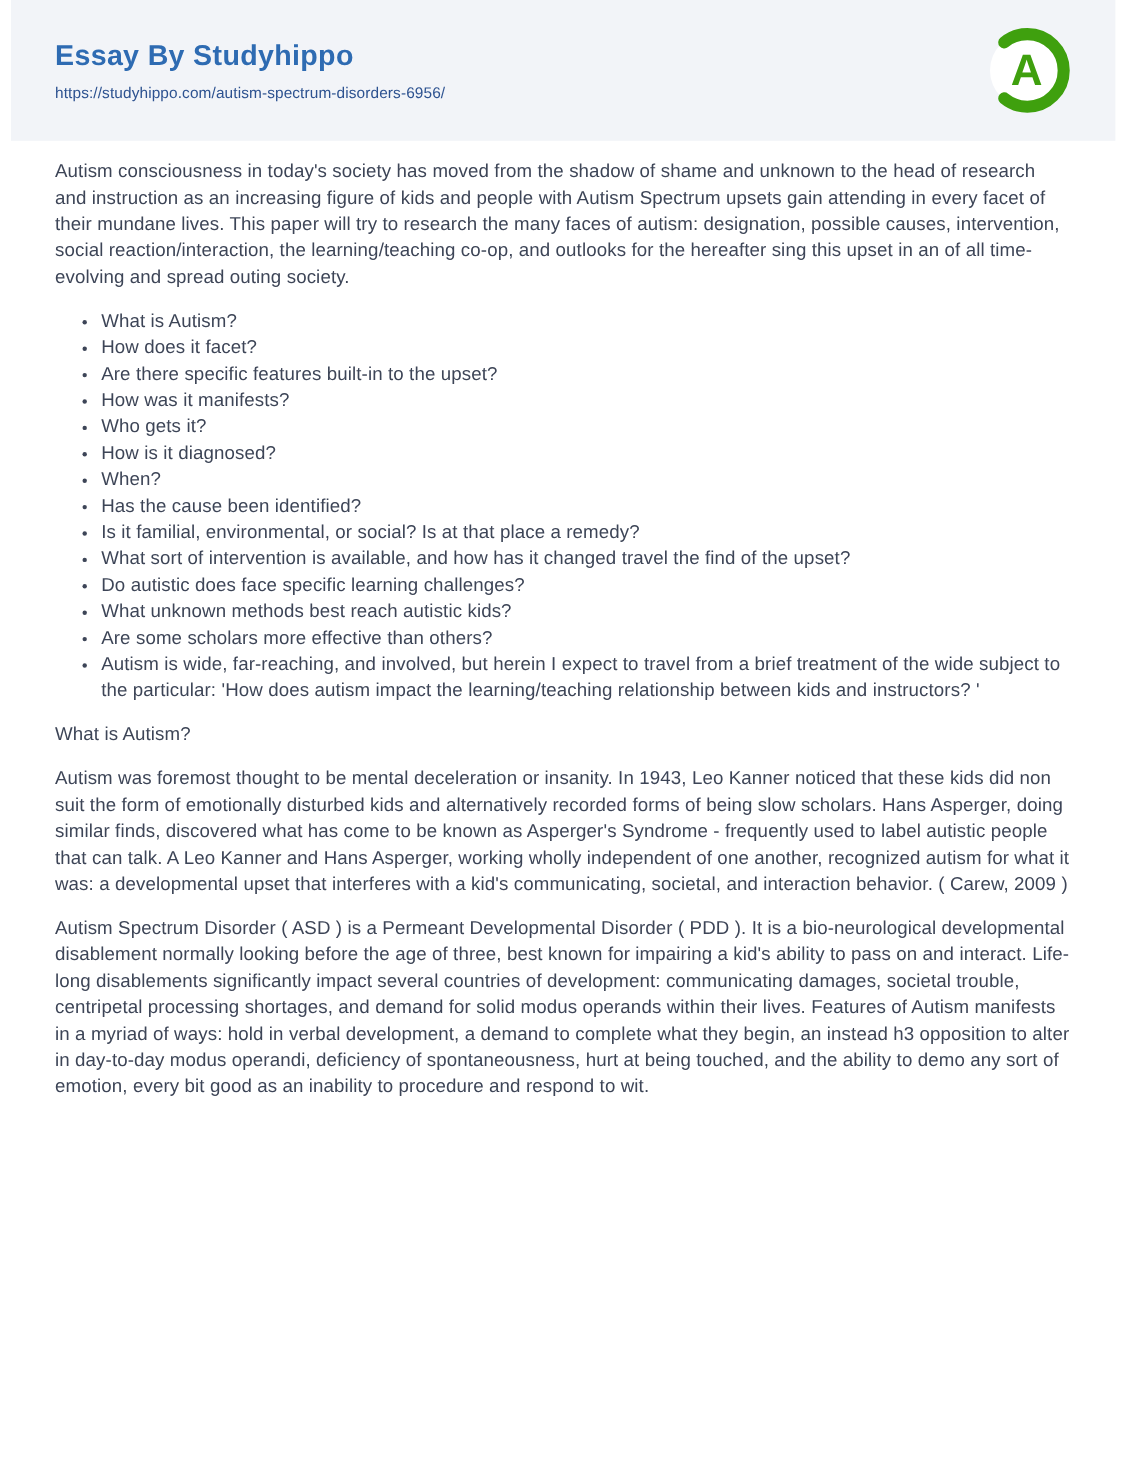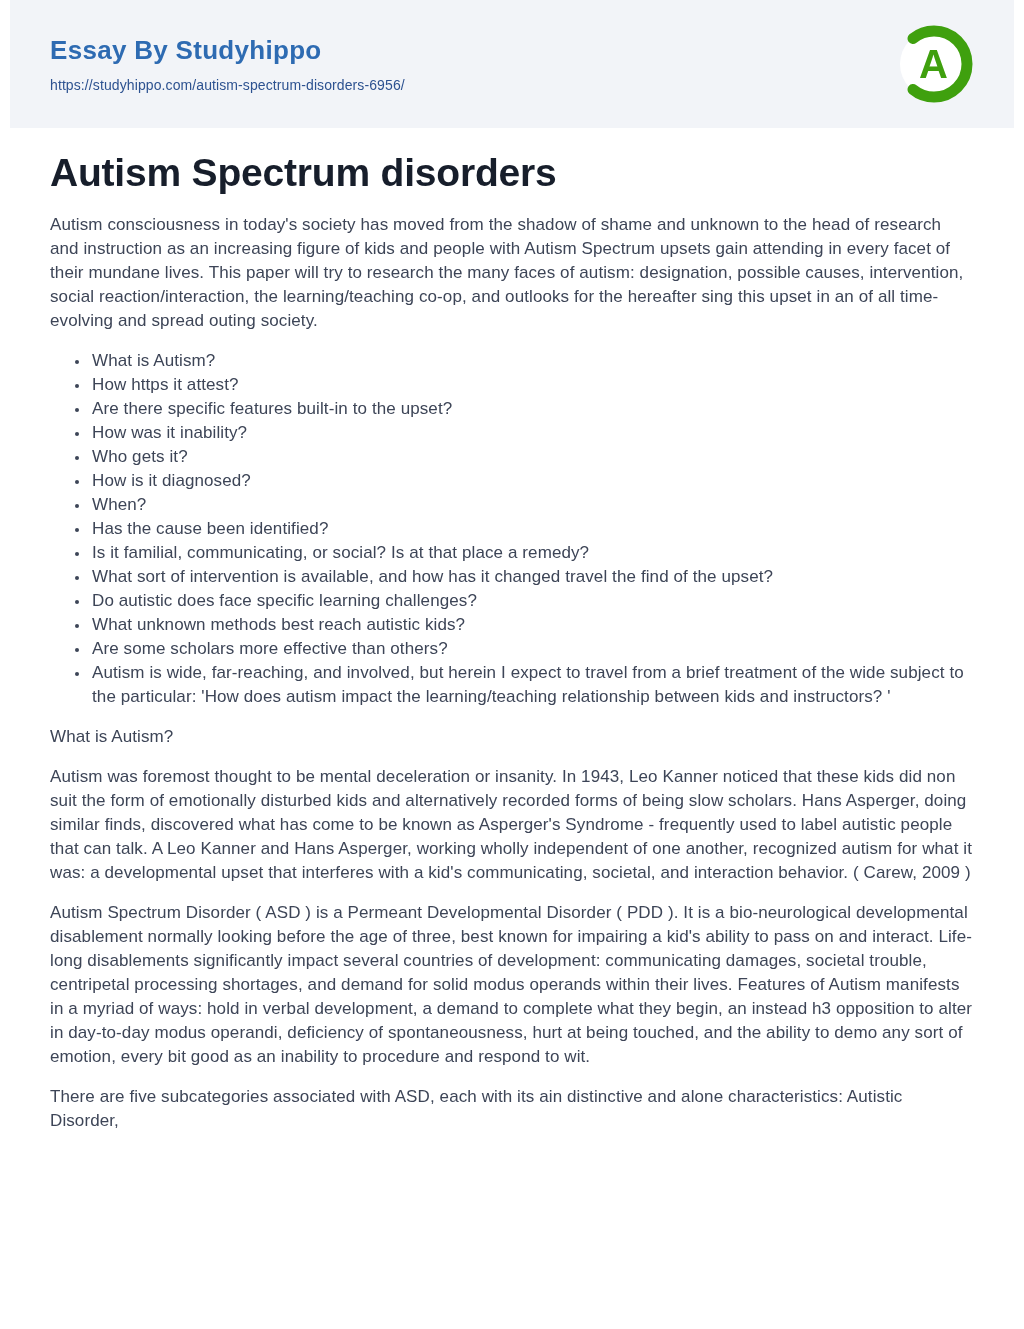--- a/index.html
+++ b/index.html
@@ -109,45 +109,43 @@
     <div class="logo">
       <svg viewBox="0 0 80 80">
         <circle cx="40" cy="40" r="34" fill="#ffffff" stroke="none"></circle>
         <circle cx="40" cy="40" r="33" fill="none" stroke="#3fa00e" stroke-width="11" pathLength="100" stroke-dasharray="36 28" stroke-linecap="round"></circle>
       </svg>
       <span class="logo-letter">A</span>
     </div>
   </header>
 
   <main class="content">
-    <h1 class="essay-title">Autism Spectrum disorders</h1>
 
 
 
     <p>Autism consciousness in today's society has moved from the shadow of shame and unknown to the head of research and instruction as an increasing figure of kids and people with Autism Spectrum upsets gain attending in every facet of their mundane lives. This paper will try to research the many faces of autism: designation, possible causes, intervention, social reaction/interaction, the learning/teaching co-op, and outlooks for the hereafter sing this upset in an of all time-evolving and spread outing society.</p>
 
     <ul>
       <li>What is Autism?</li>
-      <li>How https it attest?</li>
+      <li>How does it facet?</li>
       <li>Are there specific features built-in to the upset?</li>
-      <li>How was it inability?</li>
+      <li>How was it manifests?</li>
       <li>Who gets it?</li>
       <li>How is it diagnosed?</li>
       <li>When?</li>
       <li>Has the cause been identified?</li>
-      <li>Is it familial, communicating, or social? Is at that place a remedy?</li>
+      <li>Is it familial, environmental, or social? Is at that place a remedy?</li>
       <li>What sort of intervention is available, and how has it changed travel the find of the upset?</li>
       <li>Do autistic does face specific learning challenges?</li>
       <li>What unknown methods best reach autistic kids?</li>
       <li>Are some scholars more effective than others?</li>
       <li>Autism is wide, far-reaching, and involved, but herein I expect to travel from a brief treatment of the wide subject to the particular: 'How does autism impact the learning/teaching relationship between kids and instructors? '</li>
     </ul>
 
     <p>What is Autism?</p>
 
     <p>Autism was foremost thought to be mental deceleration or insanity. In 1943, Leo Kanner noticed that these kids did non suit the form of emotionally disturbed kids and alternatively recorded forms of being slow scholars. Hans Asperger, doing similar finds, discovered what has come to be known as Asperger's Syndrome - frequently used to label autistic people that can talk. A Leo Kanner and Hans Asperger, working wholly independent of one another, recognized autism for what it was: a developmental upset that interferes with a kid's communicating, societal, and interaction behavior. ( Carew, 2009 )</p>
 
     <p>Autism Spectrum Disorder ( ASD ) is a Permeant Developmental Disorder ( PDD ). It is a bio-neurological developmental disablement normally looking before the age of three, best known for impairing a kid's ability to pass on and interact. Life-long disablements significantly impact several countries of development: communicating damages, societal trouble, centripetal processing shortages, and demand for solid modus operands within their lives. Features of Autism manifests in a myriad of ways: hold in verbal development, a demand to complete what they begin, an instead h3 opposition to alter in day-to-day modus operandi, deficiency of spontaneousness, hurt at being touched, and the ability to demo any sort of emotion, every bit good as an inability to procedure and respond to wit.</p>
 
-    <p>There are five subcategories associated with ASD, each with its ain distinctive and alone characteristics: Autistic Disorder,</p>
   </main>
 
 </div>
 
 </body></html>

